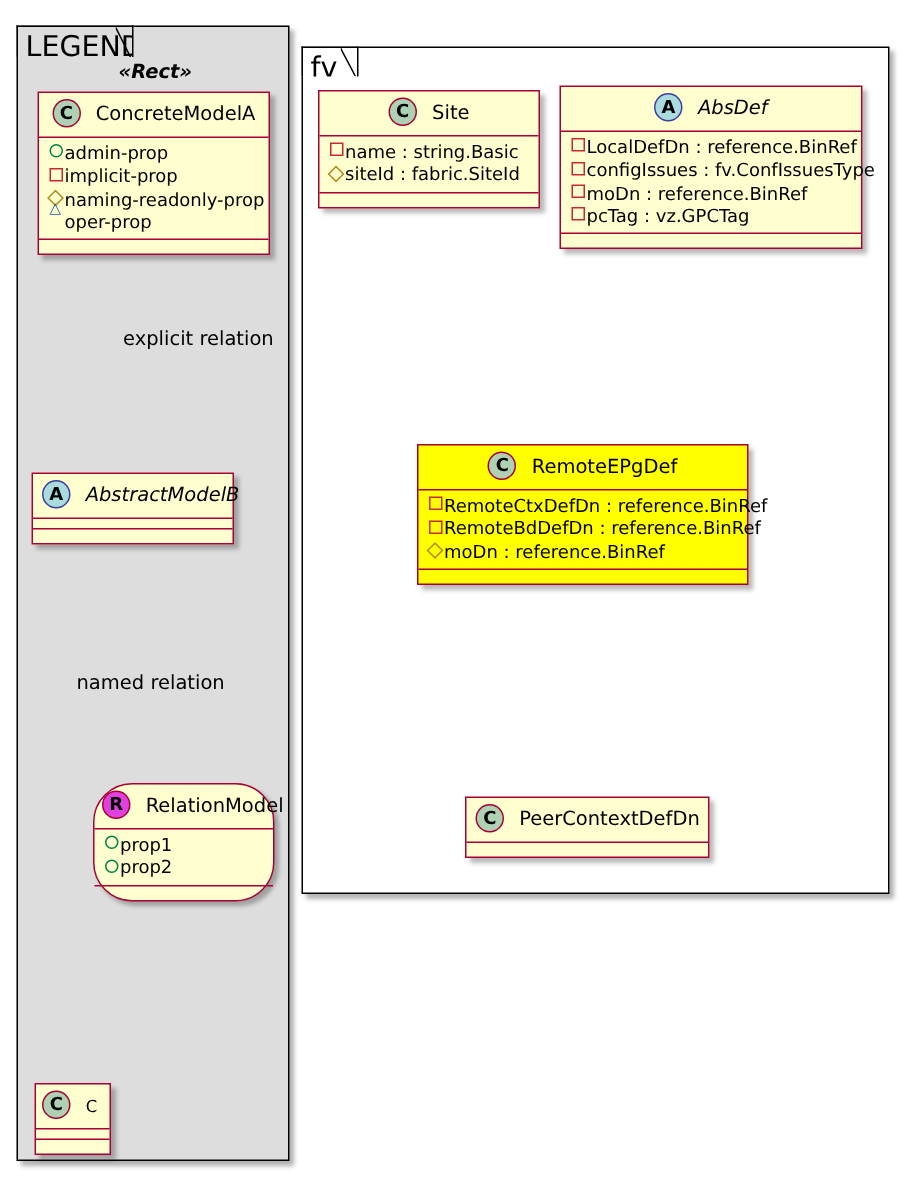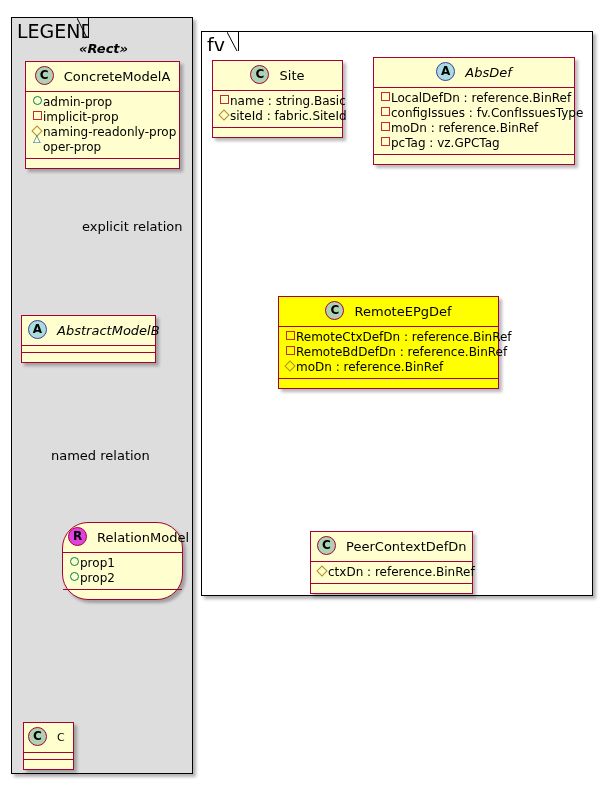--- a/index.html
+++ b/index.html
@@ -281,21 +281,21 @@
   <div class="pkg" id="fv-frame"></div>
   <div class="pkg-tab" id="fv-tab">
     <span>fv</span>
     <span class="slant">
       <svg width="11" height="20" viewBox="0 0 11 20">
         <path d="M0,0 L10,19" stroke="#000000" stroke-width="1" fill="none"></path>
       </svg>
     </span>
   </div>
 
-  <div class="cls" style="left:212px; top:60px; width:131px;">
+  <div class="cls" style="left:212px; top:60px; width:148px;">
     <div class="hdr">
       <span class="badge c">C</span>
       <span class="title">Site</span>
     </div>
     <div class="attrs">
       <span class="attr">
         <span class="glyph"><i class="m-square"></i></span><span>name : string.Basic</span>
       </span>
       <span class="attr">
         <span class="glyph"><i class="m-diamond"></i></span><span>siteId : fabric.SiteId</span>
@@ -343,21 +343,16 @@
       </span>
     </div>
     <div class="tail"></div>
   </div>
 
   <div class="cls" style="left:310px; top:531px; width:163px;">
     <div class="hdr">
       <span class="badge c">C</span>
       <span class="title">PeerContextDefDn</span>
     </div>
-    <div class="attrs">
-      <span class="attr">
-        <span class="glyph"><i class="m-diamond"></i></span><span>ctxDn : reference.BinRef</span>
-      </span>
-    </div>
     <div class="tail"></div>
   </div>
 
 </div>
 
 </body></html>

